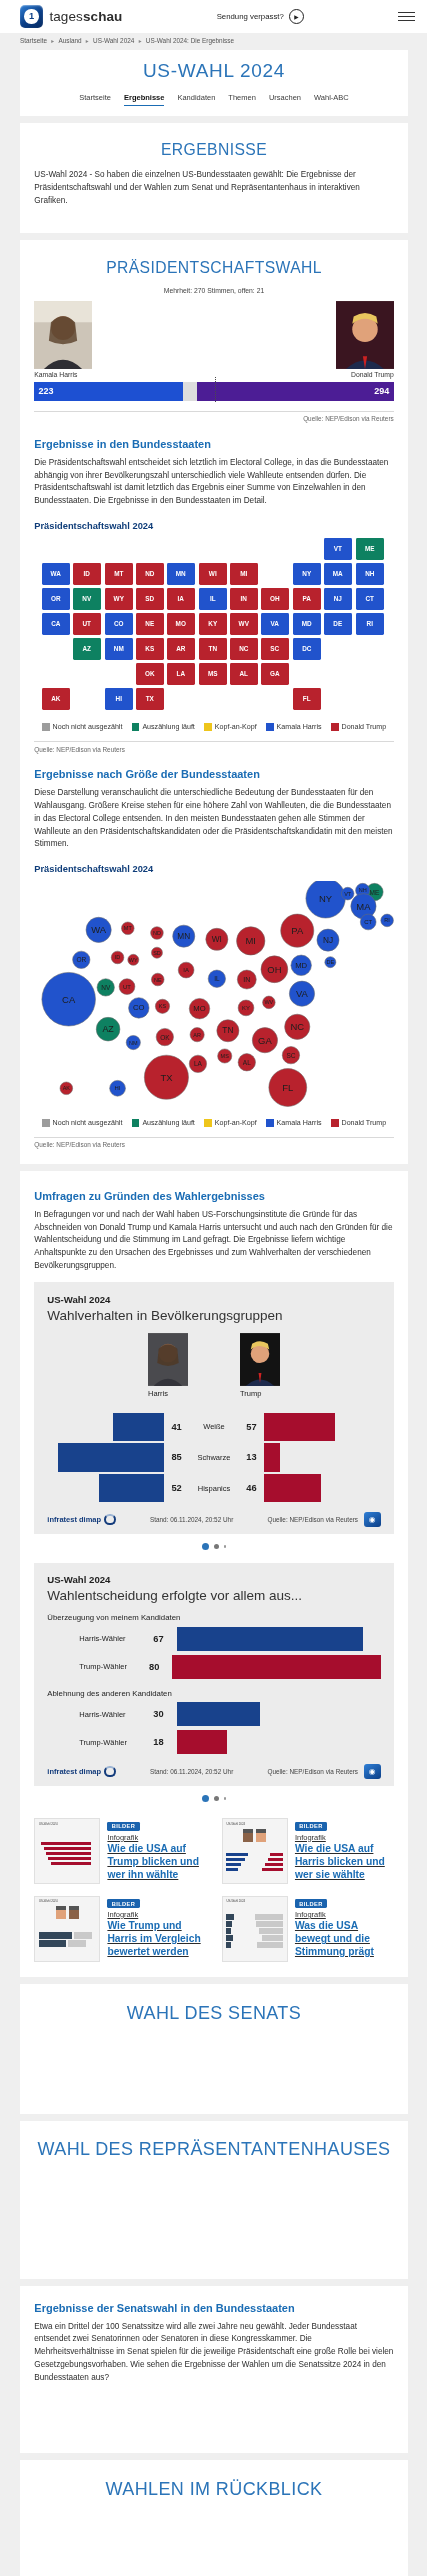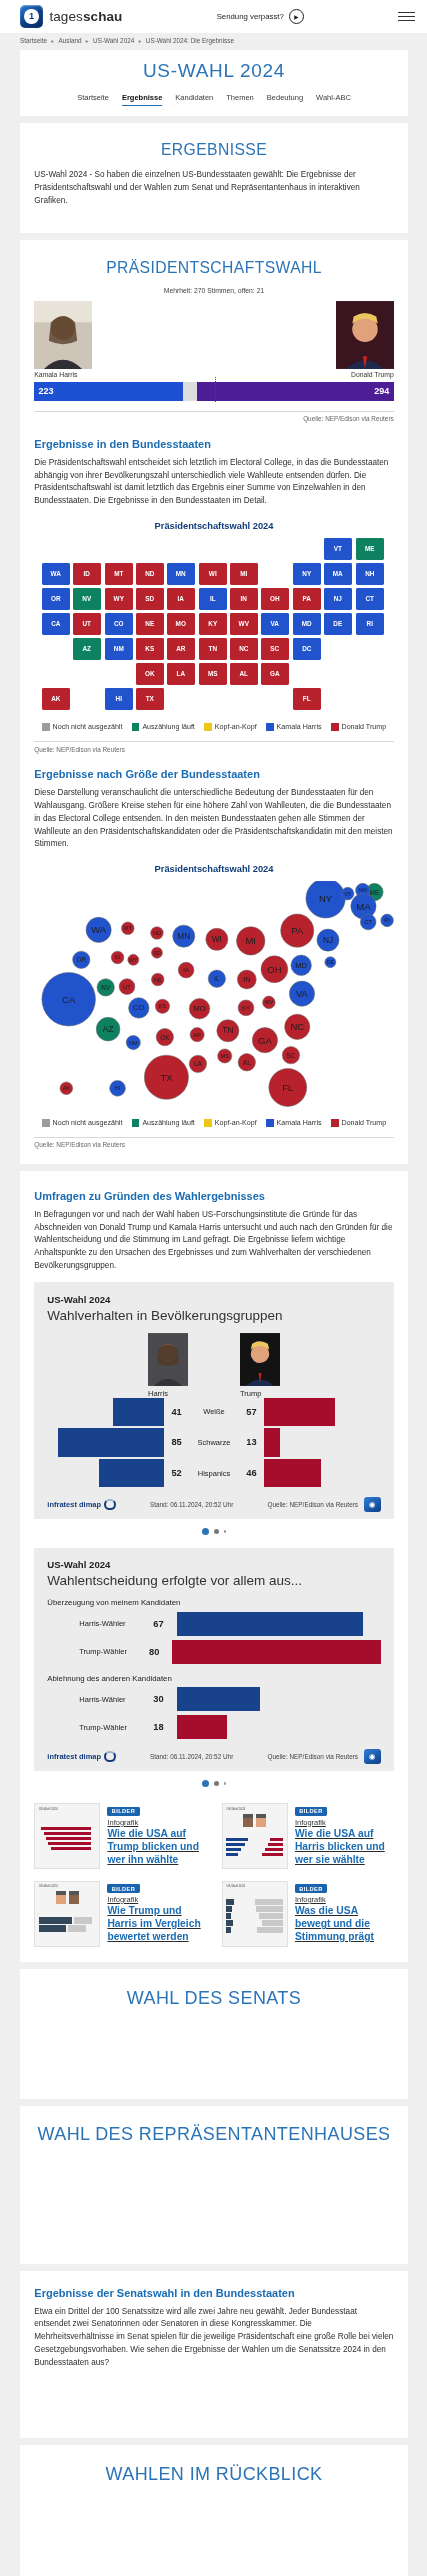--- a/index.html
+++ b/index.html
@@ -22,21 +22,21 @@
   .card{background:#fff;margin:0 20px 7.1px;box-sizing:border-box;position:relative;}
   .card.pad{padding:15.7px 14.3px;}
   .big-title{color:#2b74b8;text-align:center;font-size:19px;font-weight:400;letter-spacing:0.7px;margin:0;padding:10px 0 8.6px;}
   .tabs{display:flex;justify-content:center;gap:13px;padding:2.9px 0 10px;font-size:7.5px;color:#3c3c3c;}
   .tab{padding-bottom:2.1px;cursor:pointer;}
   .tab.active{font-weight:bold;color:#111;border-bottom:1.4px solid #1a6cb4;}
   .sec-title{color:#2b74b8;text-align:center;font-size:15.7px;font-weight:400;letter-spacing:0.4px;margin:2.9px 0 10px;}
   .narrow{margin:0 60px;}
   .para{font-size:8.2px;line-height:1.55;color:#2e2e2e;margin:0 0 10px;}
   .subhead{color:#1a6cb4;font-size:11px;font-weight:600;margin:15.7px 0 7.1px;}
-  .chart-label{color:#0f3d79;font-size:9.3px;font-weight:bold;margin:13px 0 7.1px;text-align:center;}
+  .chart-label{color:#0f3d79;font-size:9.3px;font-weight:bold;margin:13px 0 7.1px;}
   .note-center{text-align:center;font-size:6.8px;color:#444;margin:1.4px 0 7.1px;}
   
   .cands{display:flex;justify-content:space-between;align-items:flex-end;margin-top:1.4px;}
   .cand{width:58px;}
   .photo{width:58px;height:68px;position:relative;overflow:hidden;}
   .photo svg{width:100%;height:100%;display:block;}
   .cand-name{font-size:6.8px;color:#333;margin-top:2.1px;}
   .cand.right .cand-name{text-align:right;}
   .result-wrap{position:relative;margin-top:4.3px;}
   .result-bar{display:flex;height:18.5px;width:100%;}
@@ -53,21 +53,21 @@
   .tile{position:absolute;width:28.5px;height:22px;border-radius:1.4px;display:flex;align-items:center;justify-content:center;font-size:6.4px;color:#fff;font-weight:bold;}
   .legend{display:flex;justify-content:center;gap:9.3px;flex-wrap:wrap;font-size:7.1px;color:#333;margin:5.7px 0 2.9px;}
   .legend .li{display:flex;align-items:center;gap:2.9px;}
   .legend .sw{width:7.8px;height:7.8px;display:inline-block;}
   
   .bubblemap{width:100%;margin:0 auto;}
   
   .panel{background:#ececec;margin:10px 0 0;padding:11.4px 13px 7.1px;}
   .p-kicker{font-size:9.6px;font-weight:bold;color:#222;margin:0 0 2.9px;}
   .p-title{font-size:13.5px;color:#333;margin:0 0 10px;font-weight:400;}
-  .p-photos{display:flex;justify-content:center;gap:52px;margin-bottom:0;}
+  .p-photos{display:flex;justify-content:center;gap:52px;margin-bottom:15px;}
   .p-photo-box{width:40px;}
   .p-photo{width:40px;height:53px;overflow:hidden;}
   .p-photo svg{width:100%;height:100%;display:block;}
   .p-photo-cap{font-size:7.5px;color:#222;margin-top:2.9px;}
   .vrow{display:flex;align-items:center;margin-bottom:2.1px;}
   .vrow .barL{width:120px;display:flex;justify-content:flex-end;}
   .vrow .barR{width:120px;}
   .vrow .bar{height:28.5px;}
   .vrow .val{width:26px;font-size:9.3px;font-weight:bold;color:#222;text-align:center;}
   .vrow .cat{width:51px;font-size:7.5px;color:#222;text-align:center;}
@@ -135,21 +135,21 @@
       <a>US-Wahl 2024: Die Ergebnisse</a>
     </div>
 
   <div class="card">
     <h1 class="big-title">US-WAHL 2024</h1>
     <div class="tabs" id="tabs">
         <div class="tab">Startseite</div>
         <div class="tab active">Ergebnisse</div>
         <div class="tab">Kandidaten</div>
         <div class="tab">Themen</div>
-        <div class="tab">Bedeutung</div>
+        <div class="tab">Ursachen</div>
         <div class="tab">Wahl-ABC</div>
       </div>
   </div>
 
   <div class="card pad">
     <h2 class="sec-title">ERGEBNISSE</h2>
     <p class="para narrow">US-Wahl 2024 - So haben die einzelnen US-Bundesstaaten gewählt: Die Ergebnisse der Präsidentschaftswahl und der Wahlen zum Senat und Repräsentantenhaus in interaktiven Grafiken.</p>
   </div>
 
   <div class="card pad">

